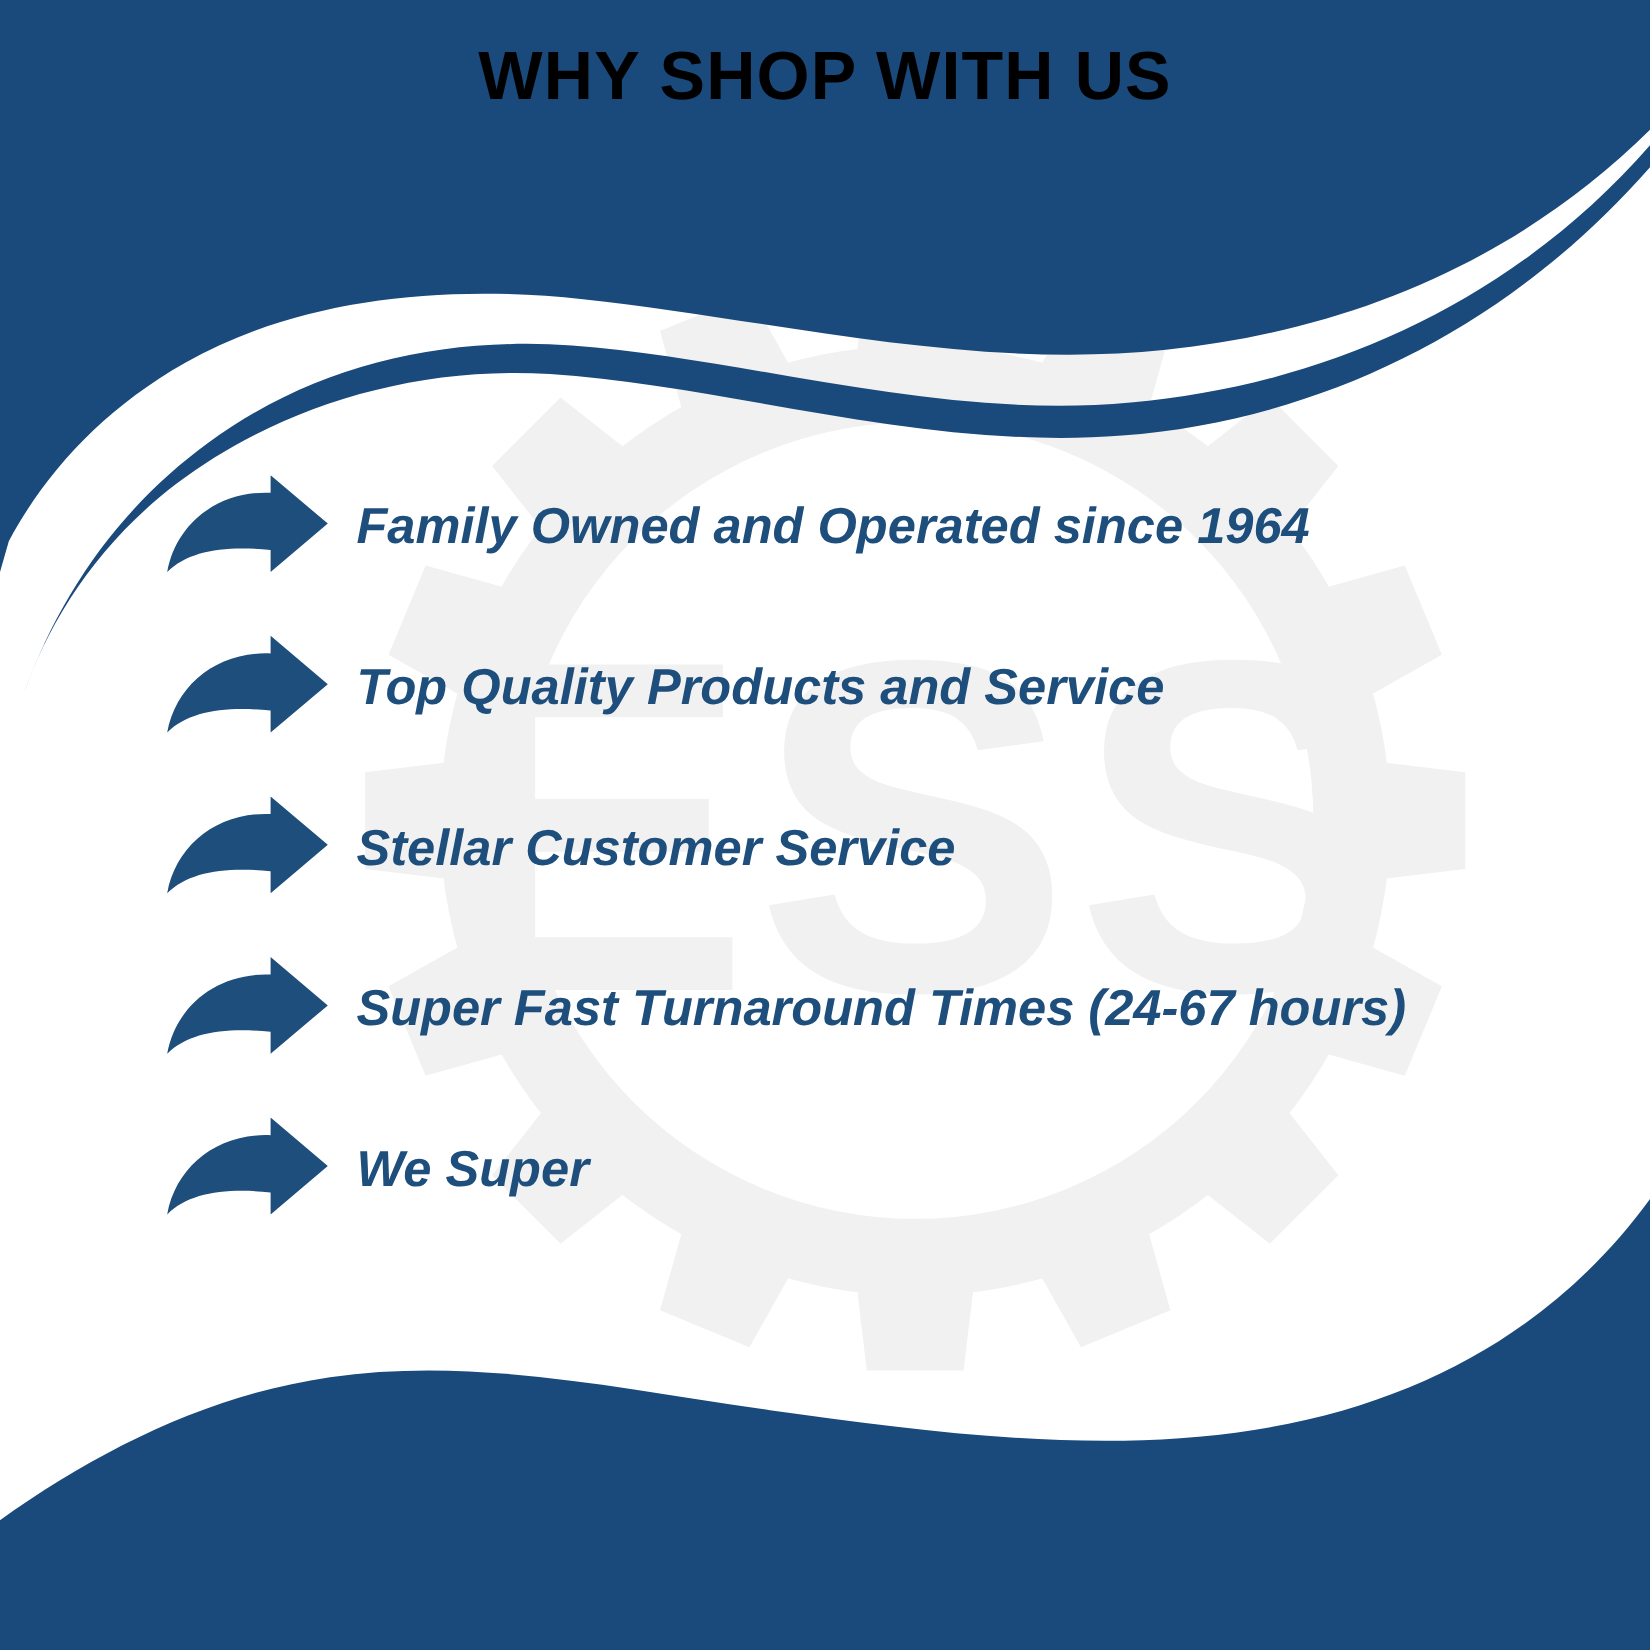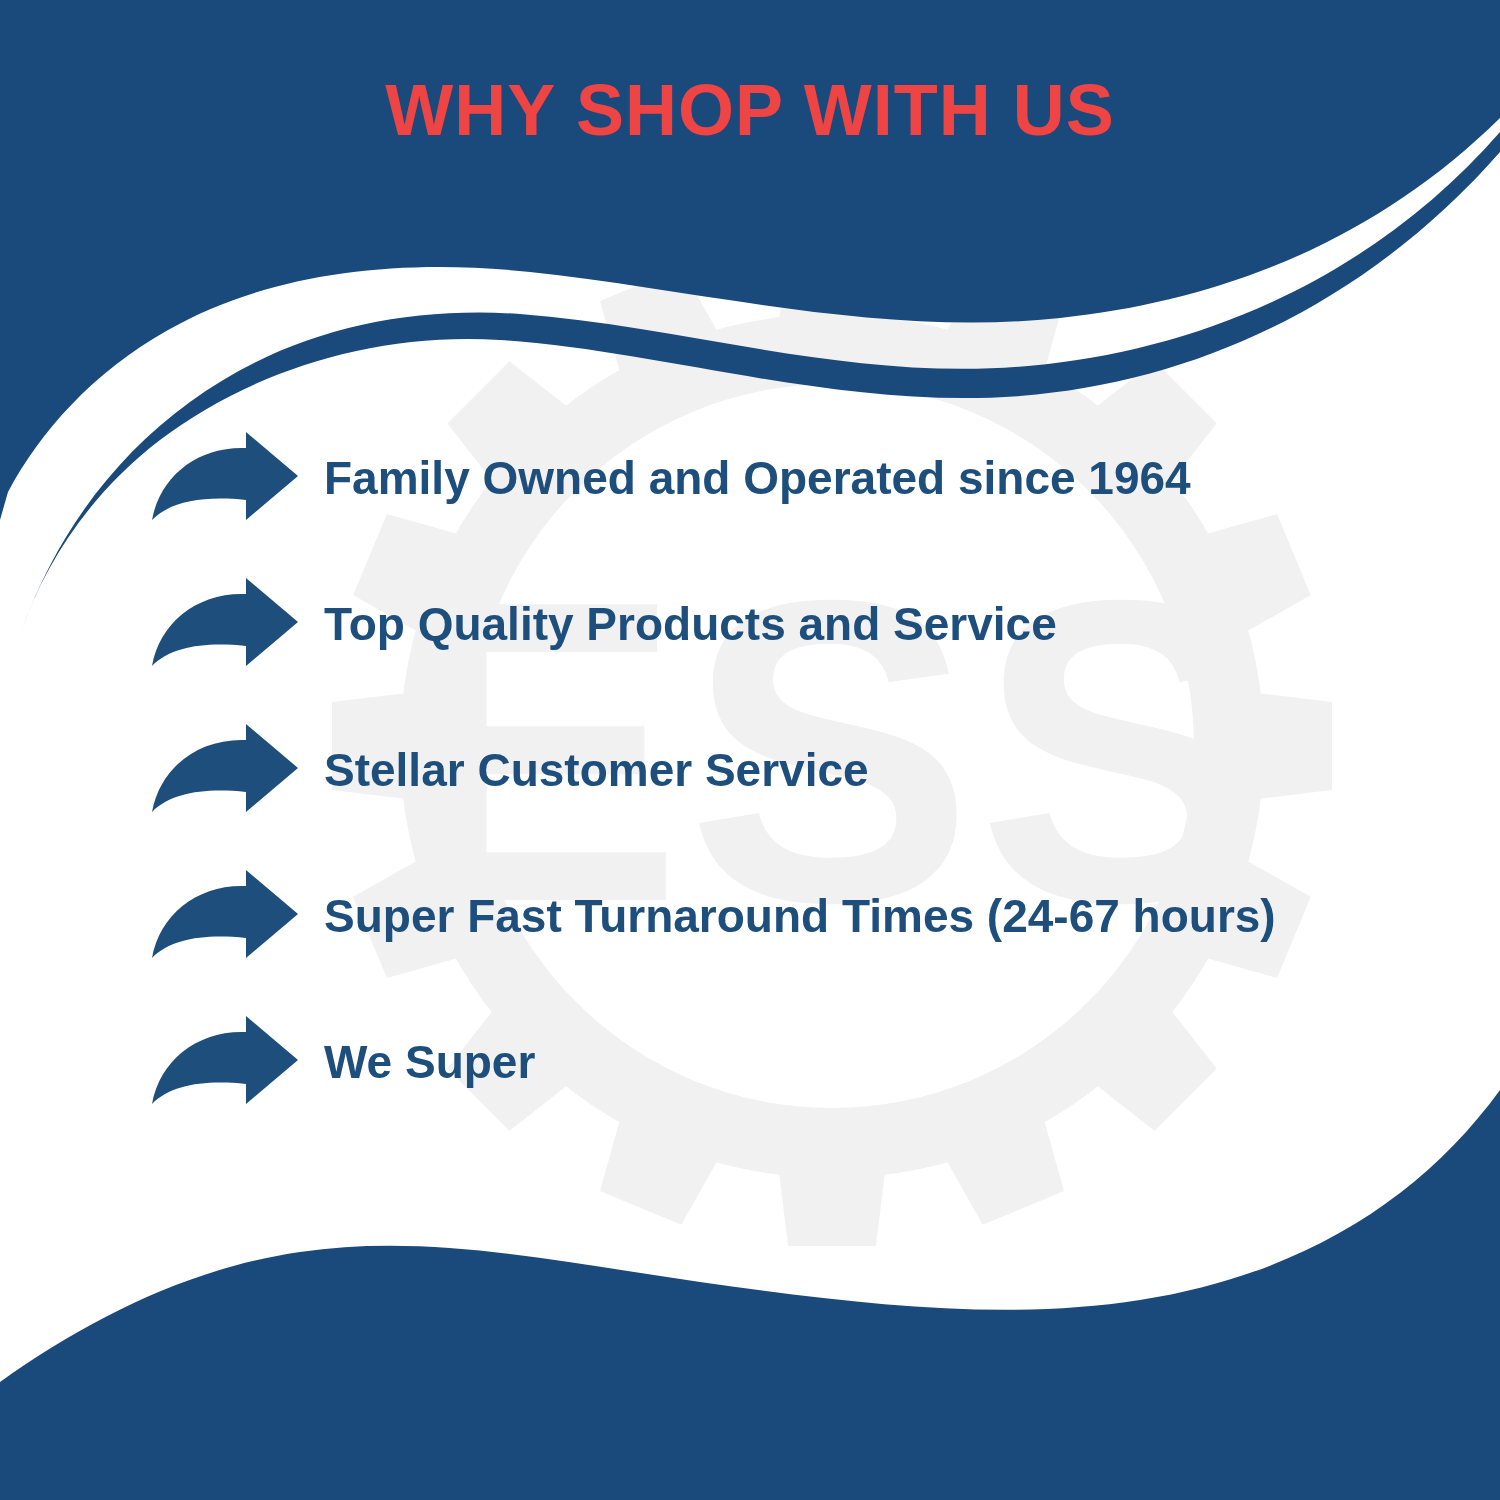--- a/index.html
+++ b/index.html
@@ -36,36 +36,36 @@
     font-size:430px;
     letter-spacing:4px;
   }
 
   
   #title{
     position:absolute;
     left:0; top:18px;
     width:1500px;
     text-align:center;
-    color:#ef4444;
+    color:#000000;
     font-family:"Liberation Sans", sans-serif;
     font-weight:bold;
-    font-size:72px;
+    font-size:62px;
     line-height:104px;
     letter-spacing:1px;
     white-space:nowrap;
-    margin-top:40px;
   }
 
   
   #list{
     position:absolute;
     left:150px;
     top:432px;
     width:1320px;
+    font-style:italic;
   }
   .row{
     position:relative;
     display:flex;
     align-items:center;
     height:92px;
     margin-bottom:54px;
   }
   .row:last-child{margin-bottom:0;}
   .arrow{

